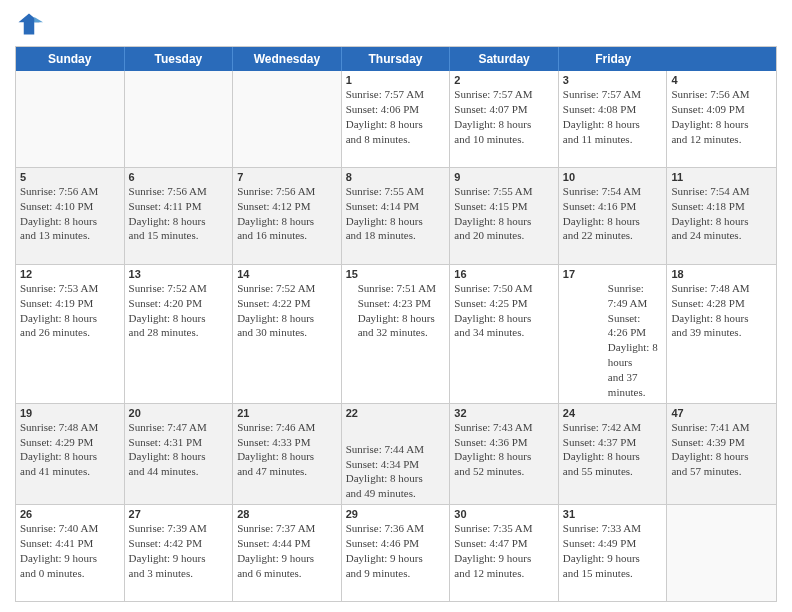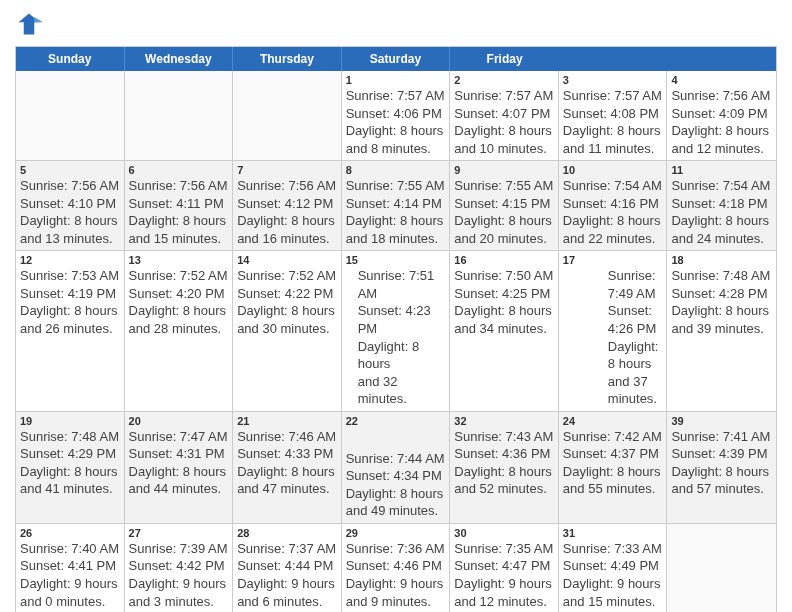--- a/index.html
+++ b/index.html
@@ -95,23 +95,24 @@
     }
     .cal-cell:last-child { border-right: none; }
     .cal-cell.empty { background: #f9f9f9; }
     .cal-cell.alt-row { background: #f2f2f2; }
     .day-num {
       font-size: 11px;
       font-weight: bold;
       margin-bottom: 1px;
     }
     .day-info {
-      font-size: 13px;
+      font-size: 11px;
       line-height: 1.35;
       color: #444;
+      font-family: Liberation Serif, serif;
     }
   </style>
 </head>
 <body>
 
 <div class="page">
   <div class="header">
     <div class="logo">
       <svg class="logo-icon" viewBox="0 0 32 32">
         <polygon points="16,4 28,14 22,14 22,28 10,28 10,14 4,14" fill="#2a6bba"></polygon>
@@ -124,20 +125,21 @@
     </div>
     <div class="title-block">
       <div class="month-title"></div>
       <div class="subtitle"></div>
     </div>
   </div>
 
   <div class="calendar">
     <div class="cal-header-row">
     <div class="cal-header-cell">Sunday</div>
+        <div class="cal-header-cell">Tuesday</div>
         <div class="cal-header-cell">Wednesday</div>
         <div class="cal-header-cell">Thursday</div>
         <div class="cal-header-cell">Saturday</div>
         <div class="cal-header-cell">Friday</div>
       </div>
     <div class="cal-body">
     <div class="cal-row">
           <div class="cal-cell empty"></div>
           <div class="cal-cell empty"></div>
           <div class="cal-cell empty"></div>
@@ -309,21 +311,21 @@
 and 52 minutes.</div>
           </div>
           <div class="cal-cell alt-row">
             <div class="day-num">24</div>
             <div class="day-info" style="white-space: pre-line;">Sunrise: 7:42 AM
 Sunset: 4:37 PM
 Daylight: 8 hours
 and 55 minutes.</div>
           </div>
           <div class="cal-cell alt-row">
-            <div class="day-num">39</div>
+            <div class="day-num">47</div>
             <div class="day-info" style="white-space: pre-line;">Sunrise: 7:41 AM
 Sunset: 4:39 PM
 Daylight: 8 hours
 and 57 minutes.</div>
           </div>
         </div>
         <div class="cal-row">
           <div class="cal-cell">
             <div class="day-num">26</div>
             <div class="day-info" style="white-space: pre-line;">Sunrise: 7:40 AM

